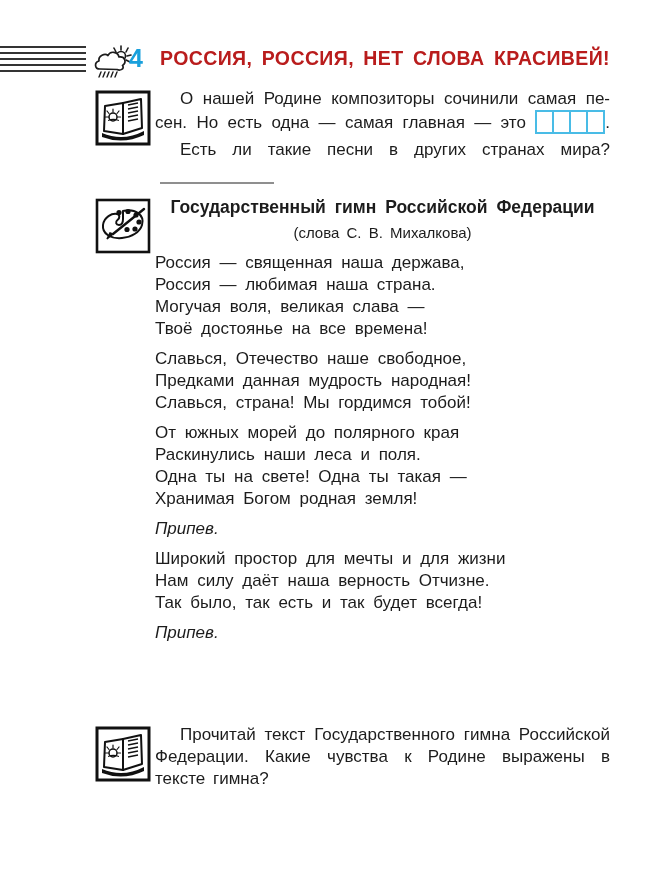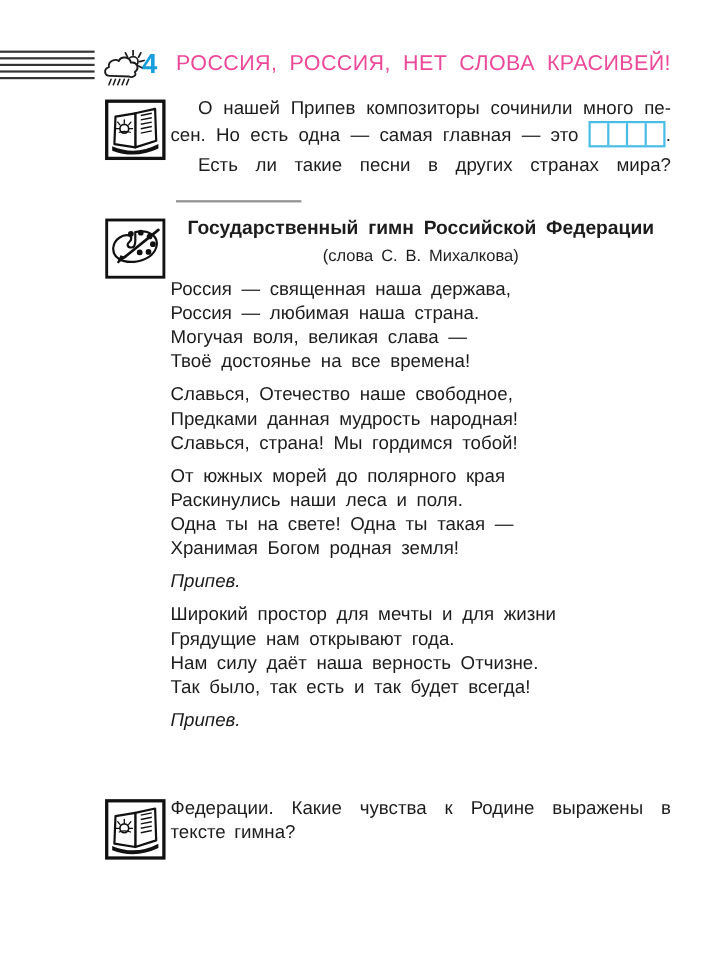--- a/index.html
+++ b/index.html
@@ -18,23 +18,23 @@
 
   .weather-icon { position:absolute; left:92px; top:45px; }
 
   .page-number {
     position:absolute; left:129px; top:44px;
     font-size:25px; font-weight:bold; color:#19a0dc;
   }
 
   .page-title {
     position:absolute; left:160px; right:40px; top:47px;
-    font-size:19.5px; font-weight:normal; letter-spacing:0.4px;
+    font-size:19.5px; font-weight:bold; letter-spacing:0.4px;
     text-align:justify; text-align-last:justify; -moz-text-align-last:justify;
-    color:#ec4899;
+    color:#b91c1c;
   }
 
   
   .section { position:absolute; left:95px; right:40px; }
   .icon-box { position:absolute; left:0; top:2px; }
   .section-text { margin-left:60px; font-size:17px; line-height:22px; }
 
   .jline { text-align:justify; text-align-last:justify; -moz-text-align-last:justify; }
   .indent { text-indent:25px; }
 
@@ -125,21 +125,21 @@
           <line x1="12" y1="21" x2="14" y2="23.5"></line>
           <line x1="24" y1="21" x2="22" y2="23.5"></line>
           <line x1="10.5" y1="27" x2="13.5" y2="27"></line>
           <line x1="22.5" y1="27" x2="25.5" y2="27"></line>
         </g>
         <path d="M13 30 Q18 27.5 24 30 L24 31 Q18 29 13 31 Z" fill="#111"></path>
         <path d="M7 43 Q28 52 49 41 L49 45 Q28 55 7 47 Z" fill="#111"></path>
       </svg>
     </span>
     <div class="section-text">
-      <div class="jline indent">О нашей Припев композиторы сочинили много пе-</div>
+      <div class="jline indent">О нашей Родине композиторы сочинили самая пе-</div>
       <div class="jline"><span>сен. Но есть одна — самая главная — это</span> <span class="answer-cells">
             <div></div>
             <div></div>
             <div></div>
             <div></div>
           </span><span>.</span></div>
       <div class="jline indent" style="margin-top:5px;">Есть ли такие песни в других странах мира?</div>
     </div>
   </div>
 
@@ -184,21 +184,20 @@
     </div>
     <div class="stanza">
       <div>От южных морей до полярного края</div>
       <div>Раскинулись наши леса и поля.</div>
       <div>Одна ты на свете! Одна ты такая —</div>
       <div>Хранимая Богом родная земля!</div>
     </div>
     <div class="chorus-label">Припев.</div>
     <div class="stanza">
       <div>Широкий простор для мечты и для жизни</div>
-      <div>Грядущие нам открывают года.</div>
       <div>Нам силу даёт наша верность Отчизне.</div>
       <div>Так было, так есть и так будет всегда!</div>
     </div>
     <div class="chorus-label">Припев.</div>
   </div>
 
   <div class="section task">
     <span class="icon-box">
       <svg width="56" height="56" viewBox="0 0 56 56">
         <rect x="2" y="2" width="52" height="52" fill="#ffffff" stroke="#111" stroke-width="3"></rect>
@@ -217,18 +216,19 @@
           <line x1="12" y1="21" x2="14" y2="23.5"></line>
           <line x1="24" y1="21" x2="22" y2="23.5"></line>
           <line x1="10.5" y1="27" x2="13.5" y2="27"></line>
           <line x1="22.5" y1="27" x2="25.5" y2="27"></line>
         </g>
         <path d="M13 30 Q18 27.5 24 30 L24 31 Q18 29 13 31 Z" fill="#111"></path>
         <path d="M7 43 Q28 52 49 41 L49 45 Q28 55 7 47 Z" fill="#111"></path>
       </svg>
     </span>
     <div class="section-text">
+      <div class="jline indent">Прочитай текст Государственного гимна Российской</div>
       <div class="jline">Федерации. Какие чувства к Родине выражены в</div>
       <div style="word-spacing:3px;">тексте гимна?</div>
     </div>
   </div>
 
 </div>
 
 </body></html>

